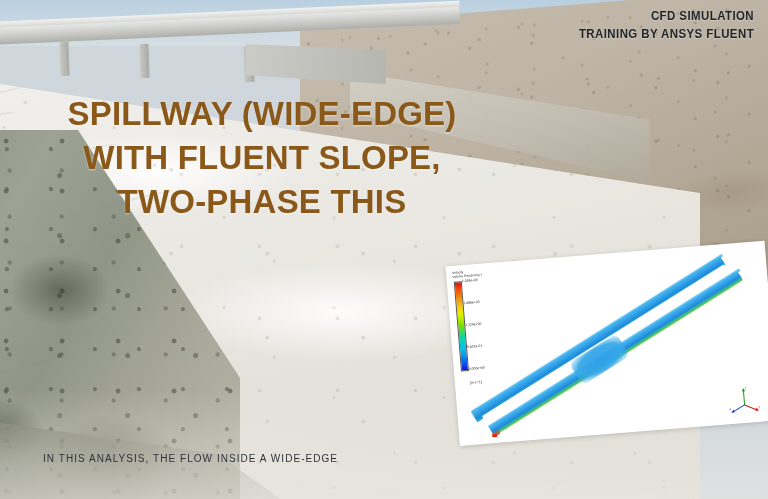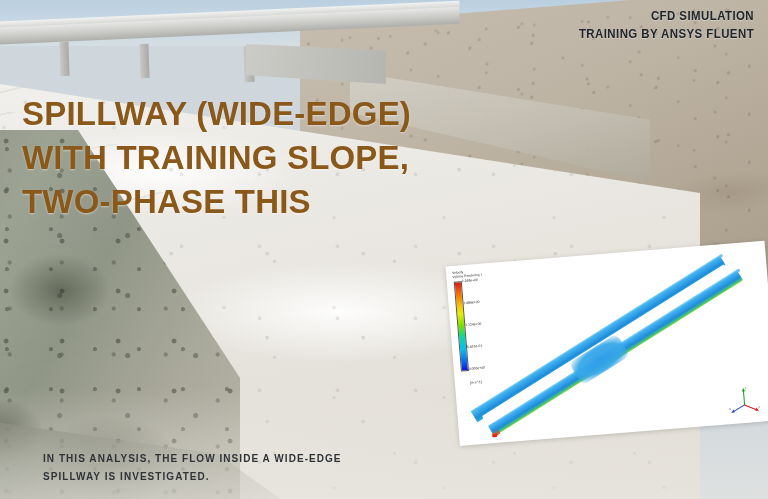--- a/index.html
+++ b/index.html
@@ -135,30 +135,30 @@
     letter-spacing:.5px;
     font-family:"Liberation Sans Narrow","Liberation Sans",sans-serif;
     transform:scaleX(.88);transform-origin:right top;
     text-shadow:0 1px 1px rgba(255,255,255,.35);
   }
   .kicker div{white-space:nowrap;}
 
   
   .title{
     position:absolute;left:22px;top:92px;width:480px;
-    text-align:left;color:#8a5819;
+    text-align:center;color:#8a5819;
     font-weight:700;font-size:33px;line-height:1.34;letter-spacing:.2px;
     text-shadow:0 1px 2px rgba(255,255,255,.45);
   }
   .title .l{white-space:nowrap;}
 
   
   .caption{
     position:absolute;left:43px;top:450px;width:380px;
-    color:#2f3338;font-weight:700;font-size:10px;line-height:1.75;
+    color:#2f3338;font-weight:400;font-size:10px;line-height:1.75;
     letter-spacing:1.05px;
   }
   .caption div{white-space:nowrap;}
 
   
   .cfd-wrap{
     position:absolute;left:430px;top:236px;width:348px;height:210px;
     transform:rotate(-4.6deg);transform-origin:center center;
   }
   .cfd-panel{
@@ -258,27 +258,26 @@
     <div class="bottom-haze"></div>
   </div>
 
   <div class="kicker">
     <div>CFD SIMULATION</div>
     <div>TRAINING BY ANSYS FLUENT</div>
   </div>
 
   <div class="title">
     <div class="l">SPILLWAY (WIDE-EDGE)</div>
-    <div class="l">WITH TRAINING SLOPE,</div>
+    <div class="l">WITH FLUENT SLOPE,</div>
     <div class="l">TWO-PHASE THIS</div>
   </div>
 
   <div class="caption">
     <div>IN THIS ANALYSIS, THE FLOW INSIDE A WIDE-EDGE</div>
-    <div>SPILLWAY IS INVESTIGATED.</div>
   </div>
 
   <div class="cfd-wrap">
     <div class="cfd-panel">
 
       <div class="legend">
         <div class="legend-title">
           <div>Velocity</div>
           <div>Volume Rendering 1</div>
         </div>

